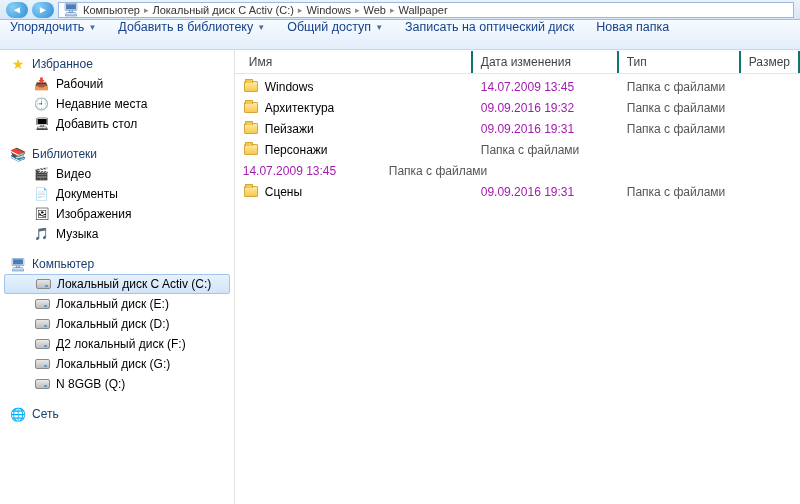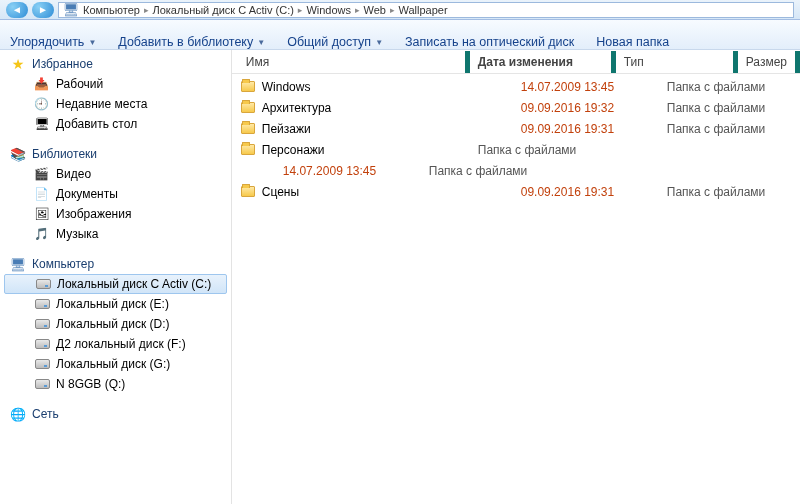--- a/index.html
+++ b/index.html
@@ -42,21 +42,21 @@
     font-size: 11px;
     overflow: hidden;
     white-space: nowrap;
   }
   .crumb-sep { color: #888; font-size: 9px; }
   .toolbar {
     height: 30px;
     background: linear-gradient(#f7fbff, #e3eefb);
     border-bottom: 1px solid #c8d8ec;
     display: flex;
-    align-items: flex-end;
+    align-items: flex-start;
     padding: 0 10px;
     gap: 22px;
     color: #15428b;
     font-size: 12.5px;
   }
   .tb-item { display: flex; align-items: center; gap: 4px; cursor: default; }
   .tb-drop { font-size: 8px; color: #4a6a9c; }
   .content { flex: 1; display: flex; overflow: hidden; }
   .sidebar {
     width: 262px;
@@ -93,30 +93,30 @@
   .comp-ic { color:#4a7db5; font-size:13px;}
 
   .listpane { flex:1; display:flex; flex-direction:column; background:#fff;}
   .listheader {
     display:flex; align-items:center;
     height: 24px;
     border-bottom: 1px solid #e5e5e5;
     color:#444;
     font-size:12px;
   }
-  .col { padding: 4px 8px; border-right: 5px solid #0f766e; overflow:hidden; white-space:nowrap;}
+  .col { padding: 4px 8px; border-right: 2px solid #0f766e; overflow:hidden; white-space:nowrap;}
   .col-name { width: 238px; padding-left: 14px;}
-  .col-date { width: 146px; font-weight: bold;}
+  .col-date { width: 146px;}
   .col-type { width: 122px;}
   .col-size { flex:1; }
   .filelist { flex:1; overflow:auto; padding-top:2px;}
   .row { display:flex; align-items:center; height:21px; }
   .row .cell { padding: 0 8px; font-size:12px; overflow:hidden; white-space:nowrap;}
   .c-name { width:238px; display:flex; align-items:center; gap:6px; padding-left:14px;}
-  .c-date { width:146px; color:#c2410c;margin-left:43px;}
+  .c-date { width:146px; color:#a21caf;}
   .c-type { width:122px; color:#555;}
   .c-size { flex:1; color:#555;}
 </style>
 </head>
 <body>
 
 <div class="window">
   <div class="navbar">
     <div class="nav-btn">◄</div>
     <div class="nav-btn">►</div>

